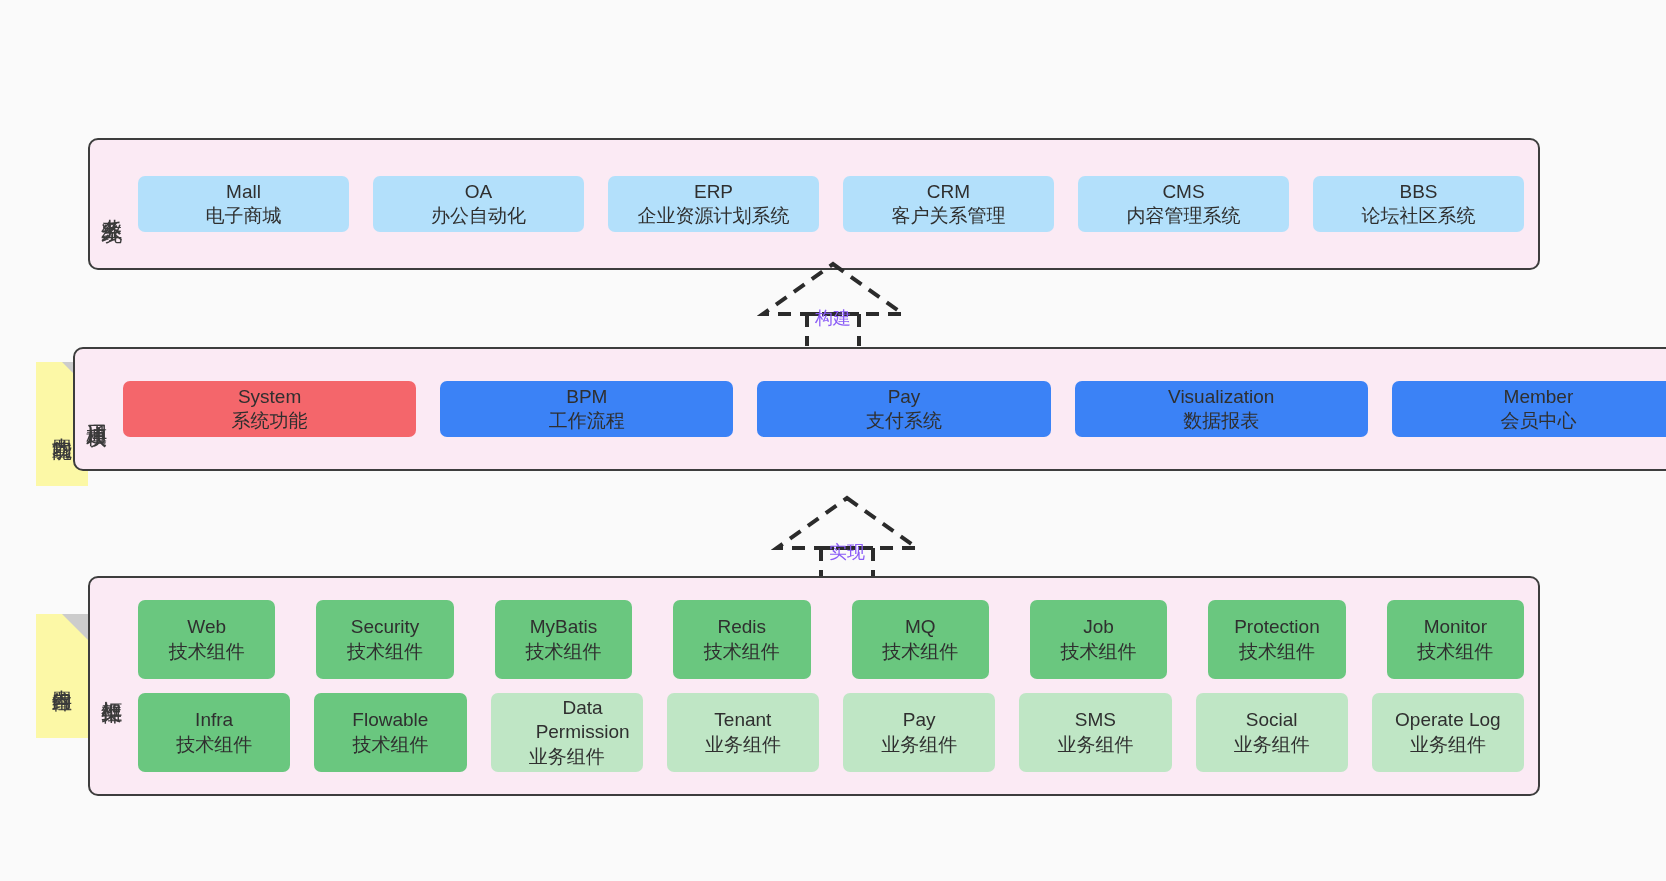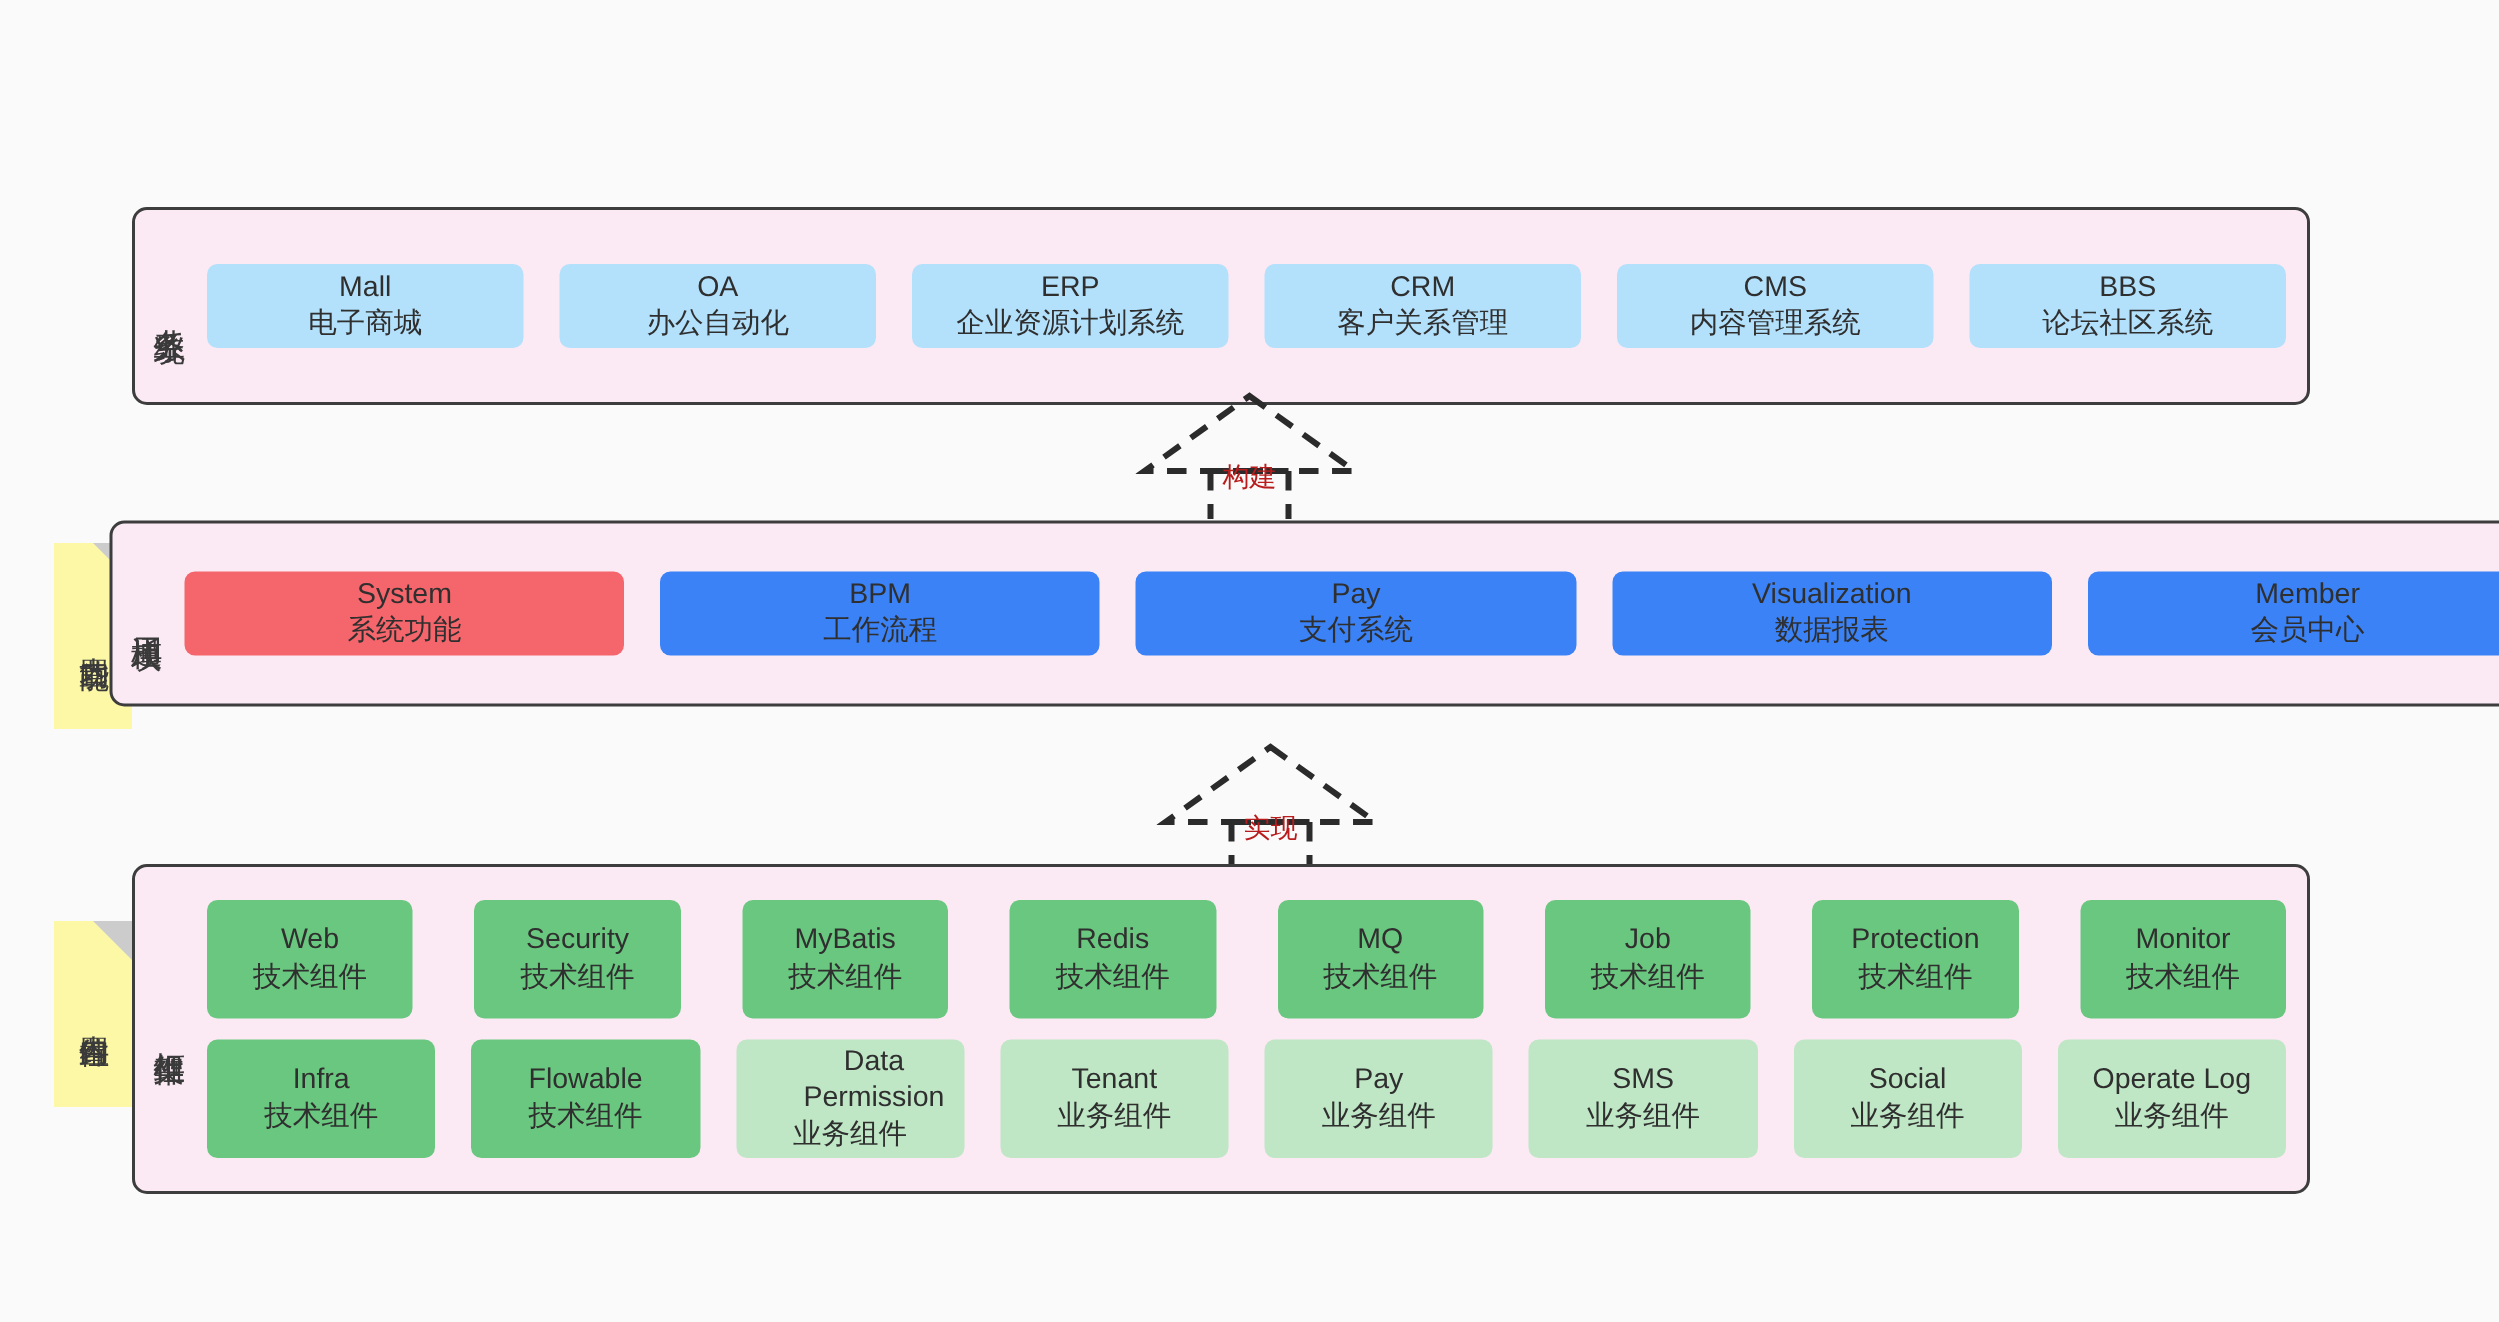--- a/index.html
+++ b/index.html
@@ -122,21 +122,21 @@
     display: flex;
     flex-direction: column;
     align-items: center;
   }
   .connector svg { display: block; }
   .connector .conn-label {
     position: absolute;
     left: 50%;
     transform: translateX(-50%);
     font-size: 18px;
-    color: #b91c1c;
+    color: #8b5cf6;
     background: transparent;
     white-space: nowrap;
     user-select: none;
   }
 </style>
 </head>
 <body>
 
 <div class="canvas">
 

